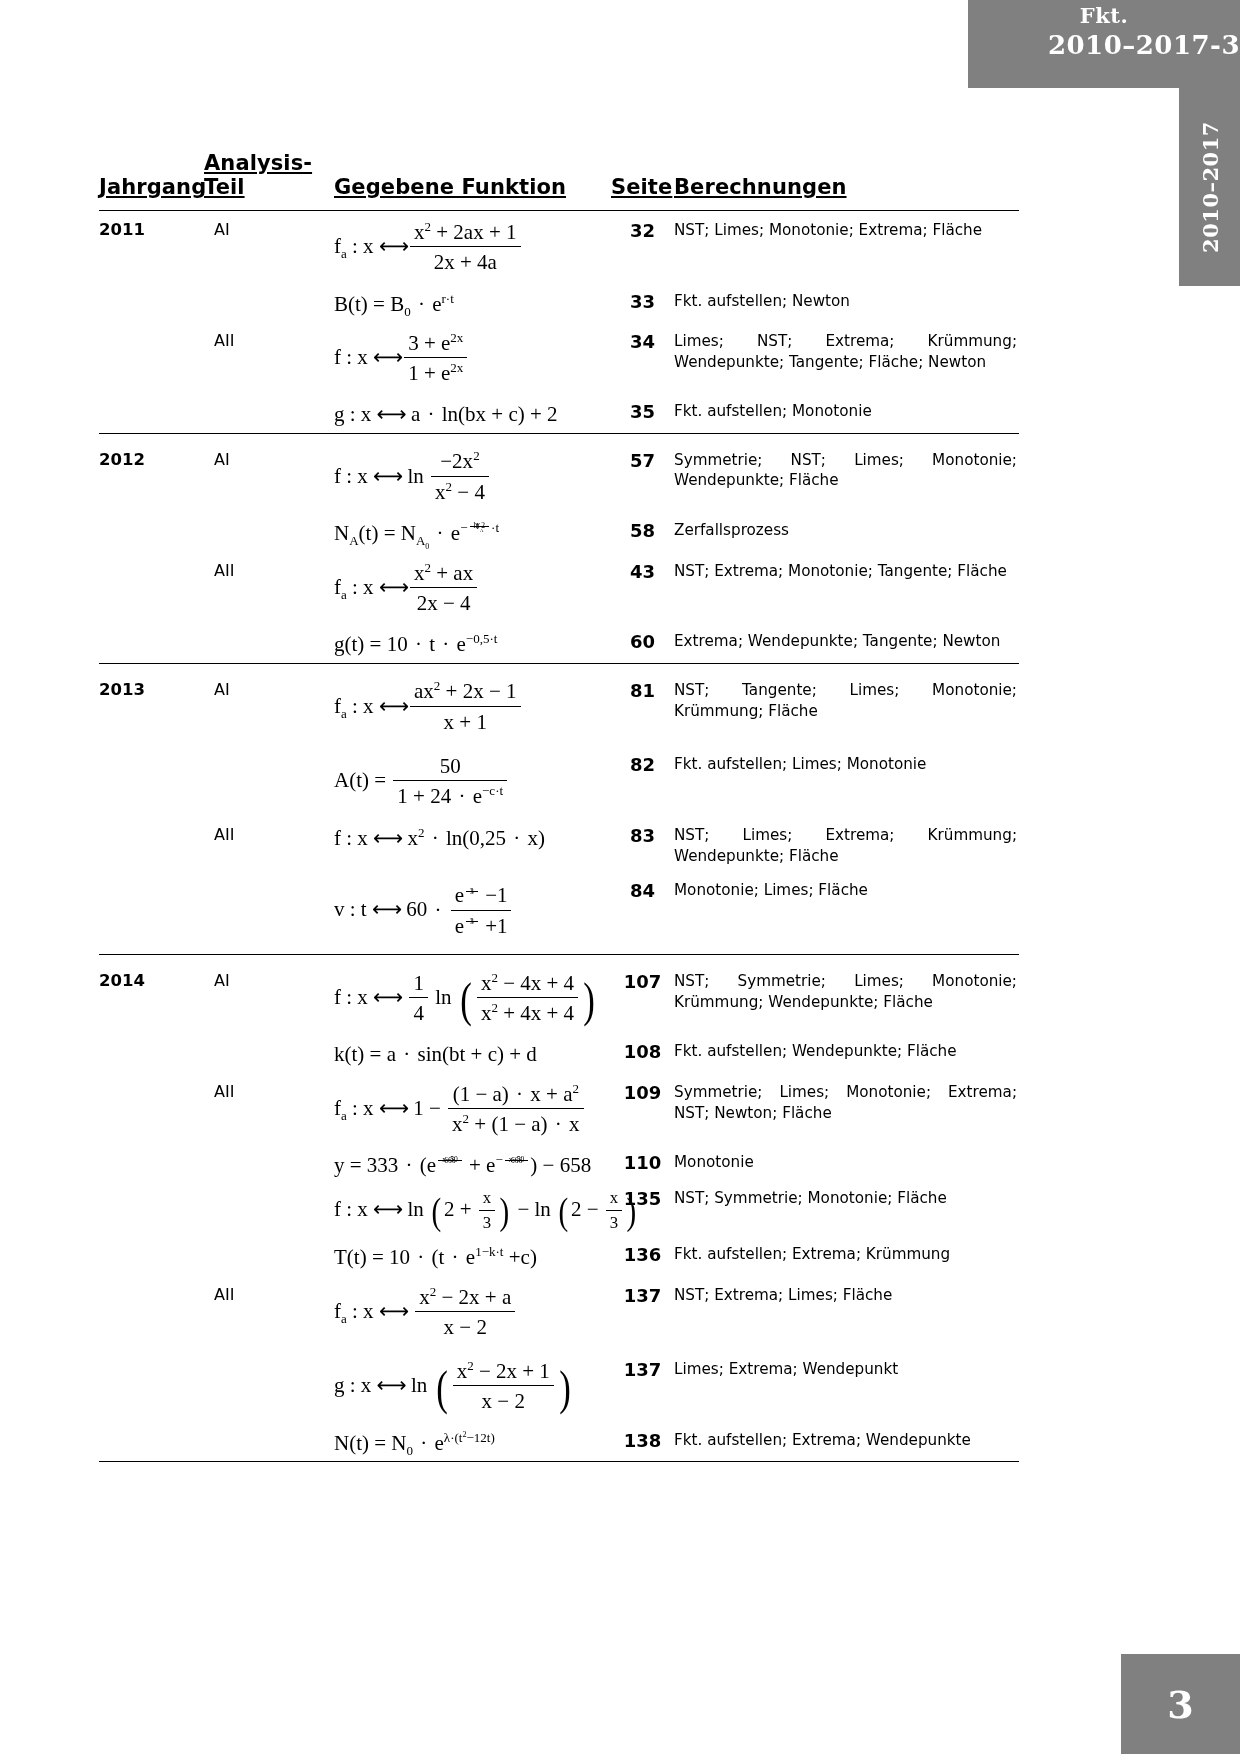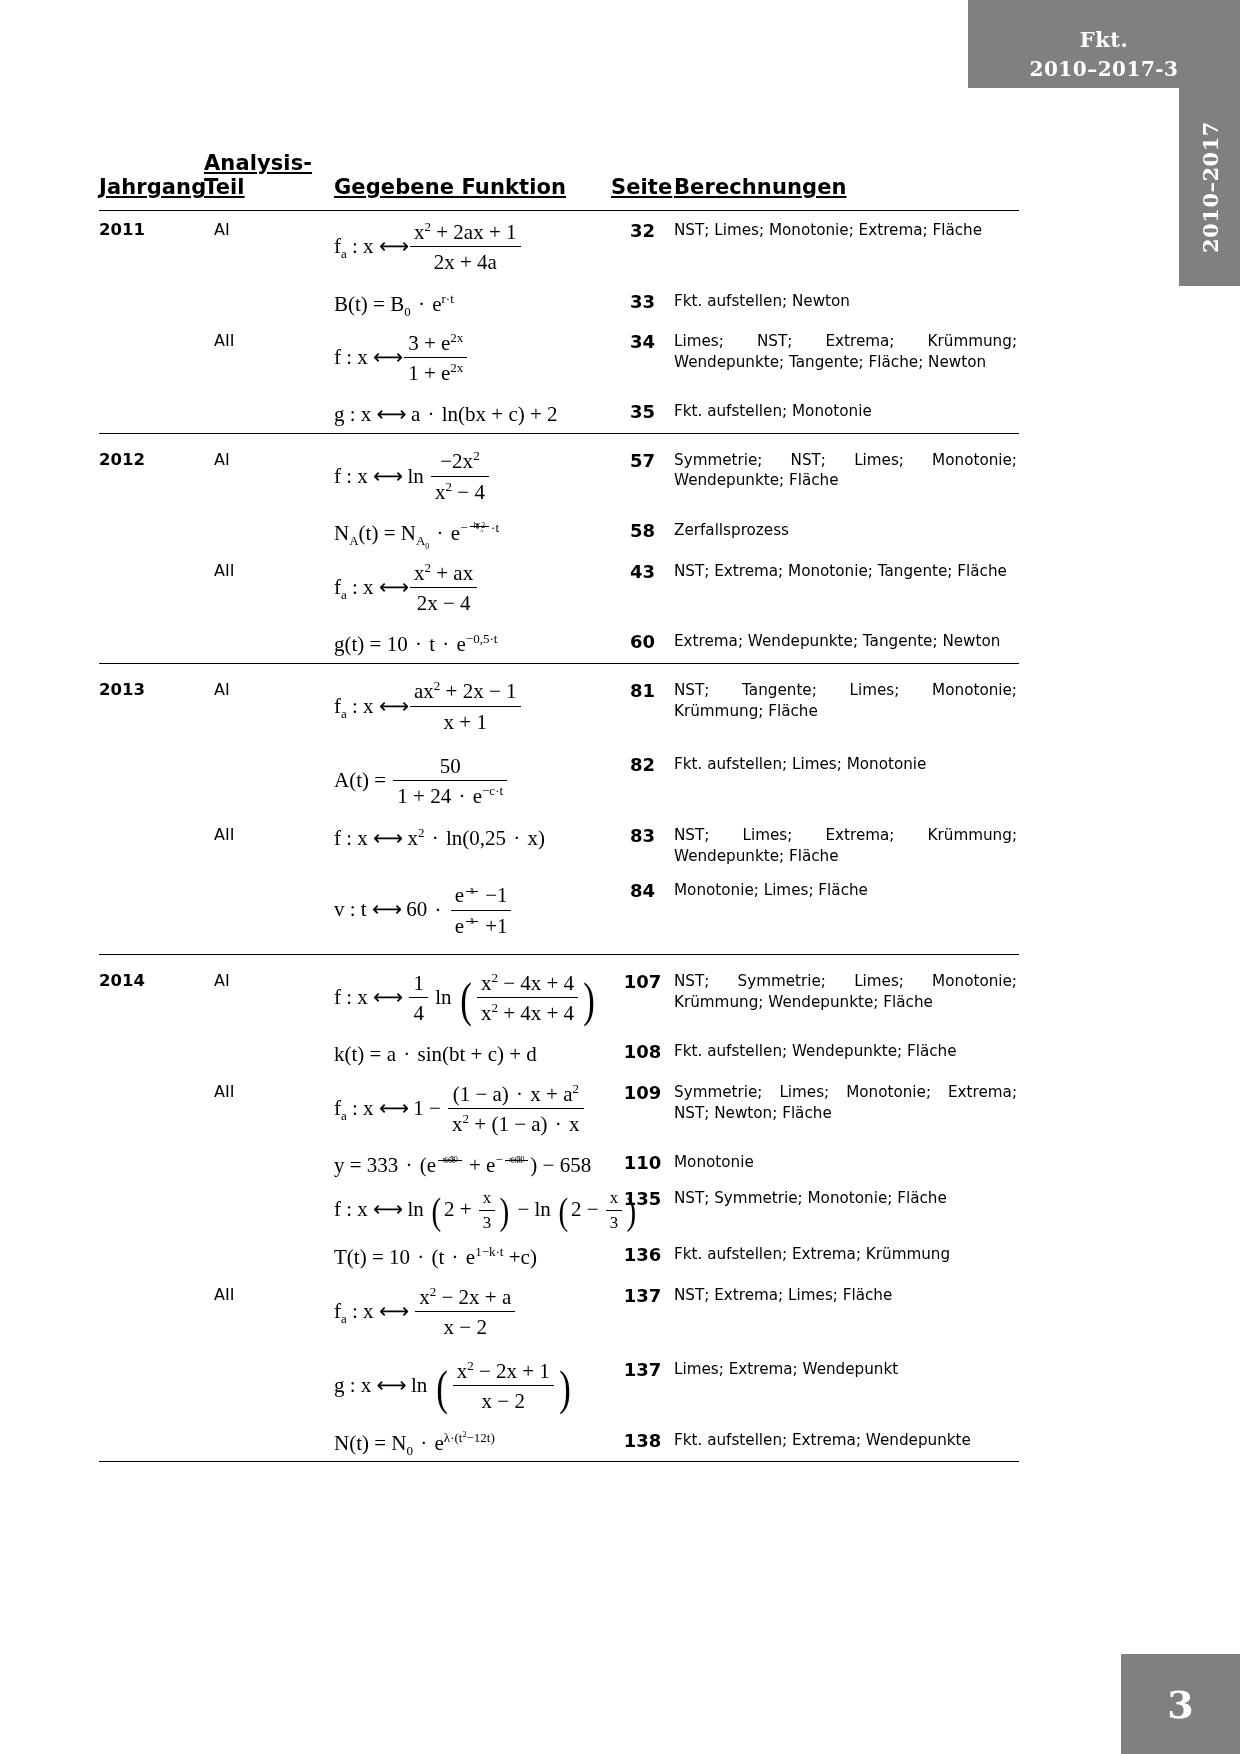--- a/index.html
+++ b/index.html
@@ -26,24 +26,24 @@
     right: 0;
     width: 272px;
     height: 88px;
     background: #808080;
     color: #ffffff;
     text-align: center;
     font-family: "DejaVu Serif", "Liberation Serif", serif;
     font-weight: bold;
     letter-spacing: .5px;
     box-sizing: border-box;
-    padding-top: 26px;
+    padding-top: 2px;
   }
   .header-tab .line1 { font-size: 21px; line-height: 28px; }
-  .header-tab .line2 { font-size: 20px; line-height: 30px; }
+  .header-tab .line2 { font-size: 26px; line-height: 30px; text-align: right; }
 
   
   .side-tab {
     position: absolute;
     top: 88px;
     right: 0;
     width: 61px;
     height: 198px;
     background: #808080;
   }

